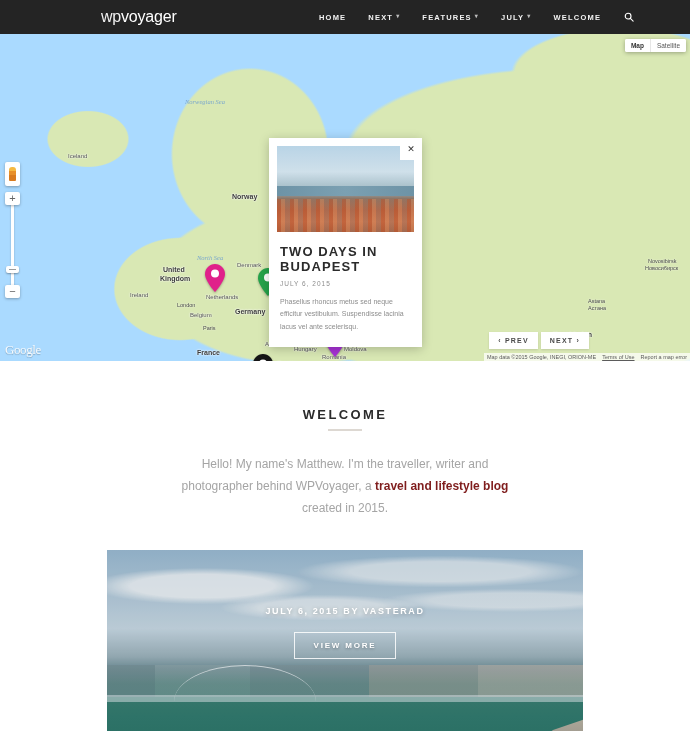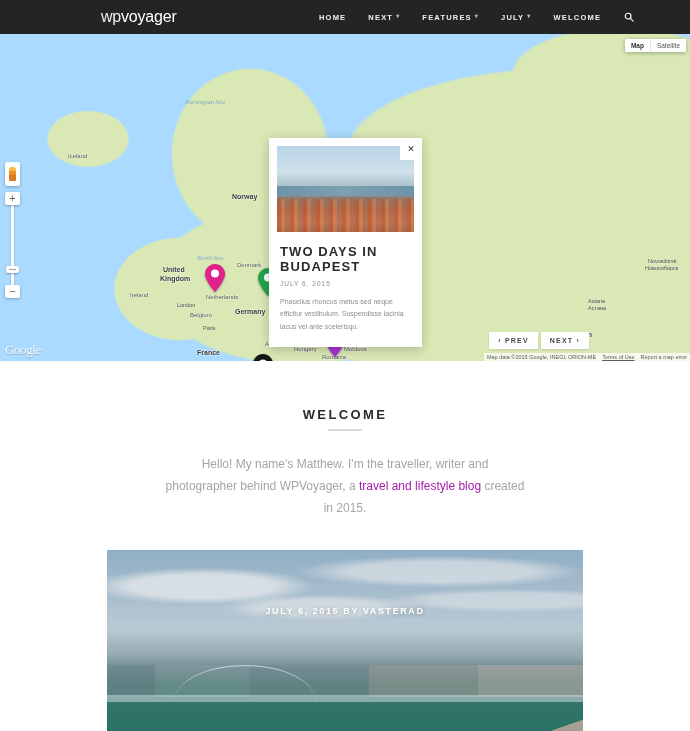--- a/index.html
+++ b/index.html
@@ -320,21 +320,21 @@
     margin: 0 auto 22px auto;
   }
   .welcome p {
     font-size: 12px;
     line-height: 1.85;
     color: #a5a5a5;
     max-width: 360px;
     margin: 0 auto;
     font-weight: 300;
   }
-  .welcome p b { color: #a21caf; font-weight: 400; }
+  .welcome p b { color: #7f1d1d; font-weight: 700; }
 
   
   .hero {
     width: 476px;
     height: 231px;
     margin: 30px auto 0 auto;
     position: relative;
     overflow: hidden;
     background: linear-gradient(180deg,
         #9cbcd4 0%, #b4cbdc 18%, #cbdbe6 34%,
@@ -567,14 +567,15 @@
 
 <section class="hero">
   <div class="clouds"></div>
   <div class="skyline"></div>
   <div class="bridge"></div>
   <div class="waterline"></div>
   <div class="rocks"></div>
   <div class="overlay"></div>
   <div class="hero-inner">
     <div class="hero-meta">JULY 6, 2015 BY VASTERAD</div>
+    <button class="view-more">VIEW MORE</button>
   </div>
 </section>
 
 </body></html>

